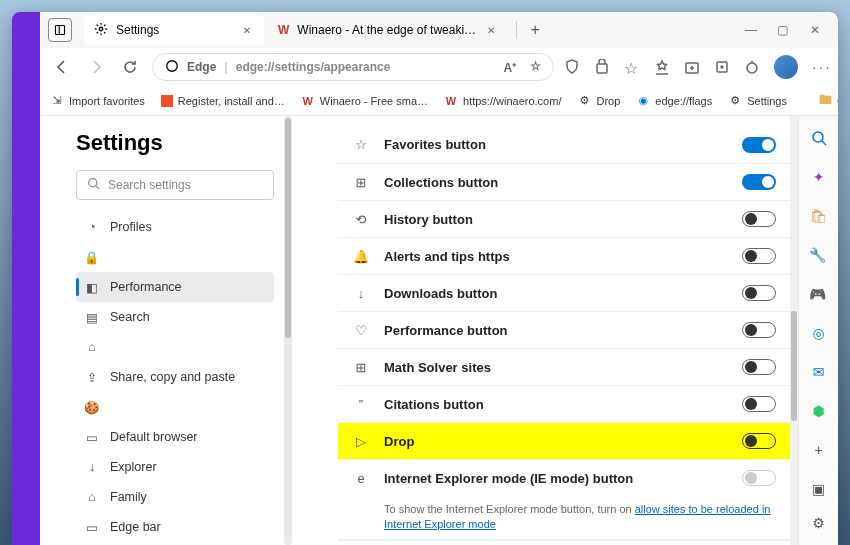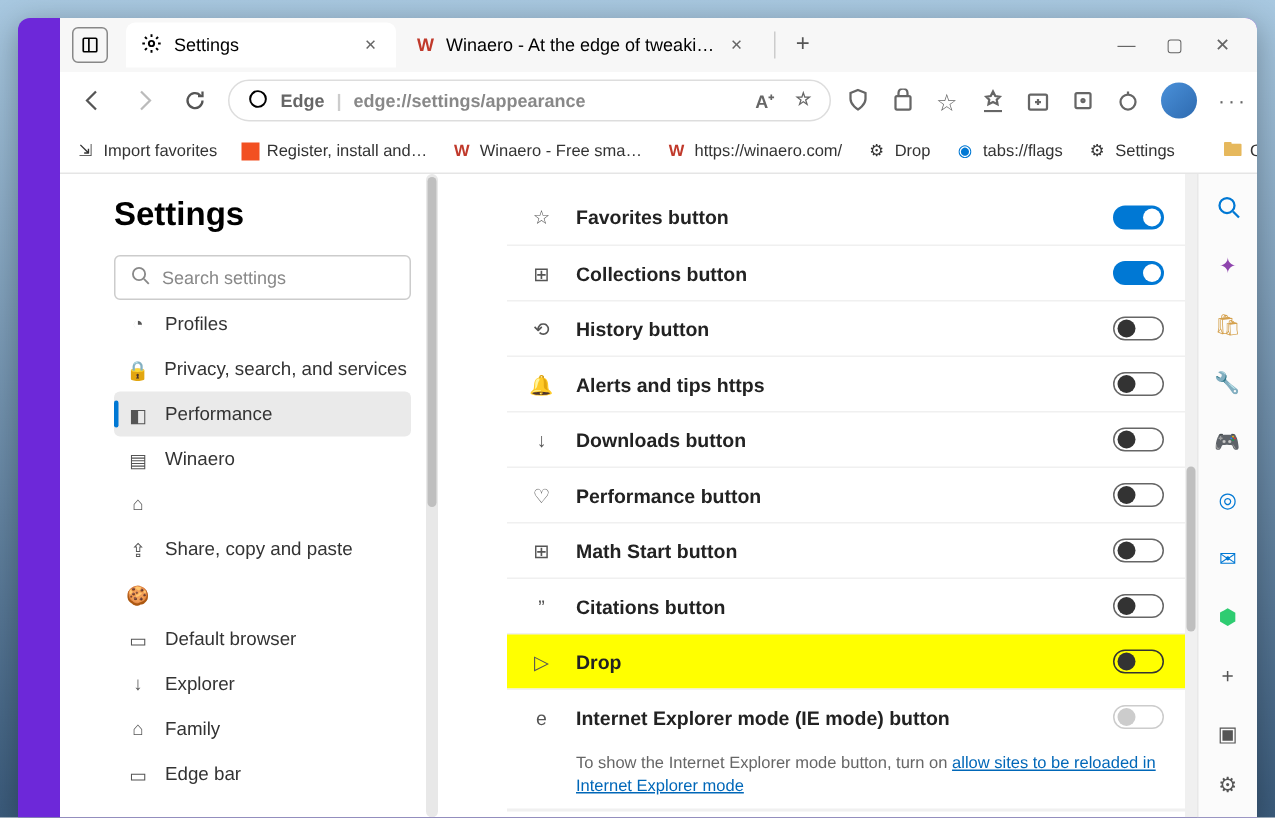--- a/index.html
+++ b/index.html
@@ -34,21 +34,21 @@
 .favbar { height: 30px; background: #fff; border-bottom: 1px solid #e5e5e5; display: flex; align-items: center; padding: 0 10px; font-size: 11px; color: #333; gap: 16px; }
 .fav-item { display: flex; align-items: center; gap: 5px; cursor: pointer; white-space: nowrap; }
 .fav-item .ico { width: 14px; height: 14px; display: flex; align-items: center; justify-content: center; }
 .favbar .spacer { flex: 1; }
 .folder-ico { color: #e6b85c; font-size: 13px; }
 
 .content { flex: 1; display: flex; background: #fff; overflow: hidden; }
 
 .sidebar-col { width: 246px; padding: 14px 12px 0 36px; position: relative; }
 .sidebar-col h1 { font-size: 22px; font-weight: 600; margin-bottom: 14px; }
-.search-box { height: 30px; border: 1px solid #ccc; border-radius: 4px; display: flex; align-items: center; padding: 0 10px; gap: 8px; font-size: 12px; color: #888; margin-bottom: 1px; }
+.search-box { height: 30px; border: 1px solid #ccc; border-radius: 4px; display: flex; align-items: center; padding: 0 10px; gap: 8px; font-size: 12px; color: #888; margin-bottom: 12px; }
 .nav-list { display: flex; flex-direction: column; }
 .nav-item { height: 30px; display: flex; align-items: center; gap: 10px; padding: 0 8px; font-size: 12.5px; color: #333; cursor: pointer; border-radius: 4px; white-space: nowrap; }
 .nav-item.active { background: #eaeaea; position: relative; }
 .nav-item.active::before { content: ""; position: absolute; left: 0; top: 6px; bottom: 6px; width: 3px; background: #0078d4; border-radius: 2px; }
 .nav-icon { width: 16px; height: 16px; display: flex; align-items: center; justify-content: center; color: #555; }
 
 .sidebar-scroll { position: absolute; right: -6px; top: 0; bottom: 0; width: 8px; background: #e8e8e8; border-radius: 4px; }
 .sidebar-thumb { position: absolute; top: 2px; left: 1px; right: 1px; height: 220px; background: #bfbfbf; border-radius: 3px; }
 
 .main-col { flex: 1; padding: 0 8px 0 52px; overflow: hidden; position: relative; }
@@ -188,21 +188,21 @@
     <div class="fav-item">
         <span class="ico" style="color:#c0392b;font-weight:bold">W</span>
         <span>https://winaero.com/</span>
       </div>
     <div class="fav-item">
         <span class="ico">⚙</span>
         <span>Drop</span>
       </div>
     <div class="fav-item">
         <span class="ico" style="color:#0078d4">◉</span>
-        <span>tabs://flags</span>
+        <span>edge://flags</span>
       </div>
     <div class="fav-item">
         <span class="ico">⚙</span>
         <span>Settings</span>
       </div>
     <div class="spacer"></div>
     <div class="fav-item">
         <span class="folder-ico">🖿</span>
         <span>Other favorites</span>
       </div>
@@ -219,29 +219,28 @@
             </svg></span>
         <span>Search settings</span>
       </div>
       <div class="nav-list" id="nav-list">
           <div class="nav-item">
             <span class="nav-icon">◔</span>
             <span>Profiles</span>
           </div>
           <div class="nav-item">
             <span class="nav-icon">🔒</span>
-            <span>Privacy, search, and services</span>
           </div>
           <div class="nav-item active">
             <span class="nav-icon">◧</span>
             <span>Performance</span>
           </div>
           <div class="nav-item">
             <span class="nav-icon">▤</span>
-            <span>Winaero</span>
+            <span>Search</span>
           </div>
           <div class="nav-item">
             <span class="nav-icon">⌂</span>
           </div>
           <div class="nav-item">
             <span class="nav-icon">⇪</span>
             <span>Share, copy and paste</span>
           </div>
           <div class="nav-item">
             <span class="nav-icon">🍪</span>
@@ -296,21 +295,21 @@
     <span class="setting-label">Downloads button</span>
     <div class="toggle off"></div>
           </div>
           <div class="setting-row">
     <span class="setting-icon">♡</span>
     <span class="setting-label">Performance button</span>
     <div class="toggle off"></div>
           </div>
           <div class="setting-row">
     <span class="setting-icon">⊞</span>
-    <span class="setting-label">Math Start button</span>
+    <span class="setting-label">Math Solver sites</span>
     <div class="toggle off"></div>
           </div>
           <div class="setting-row">
     <span class="setting-icon">”</span>
     <span class="setting-label">Citations button</span>
     <div class="toggle off"></div>
           </div>
           <div class="setting-row highlight">
     <span class="setting-icon">▷</span>
     <span class="setting-label">Drop</span>

